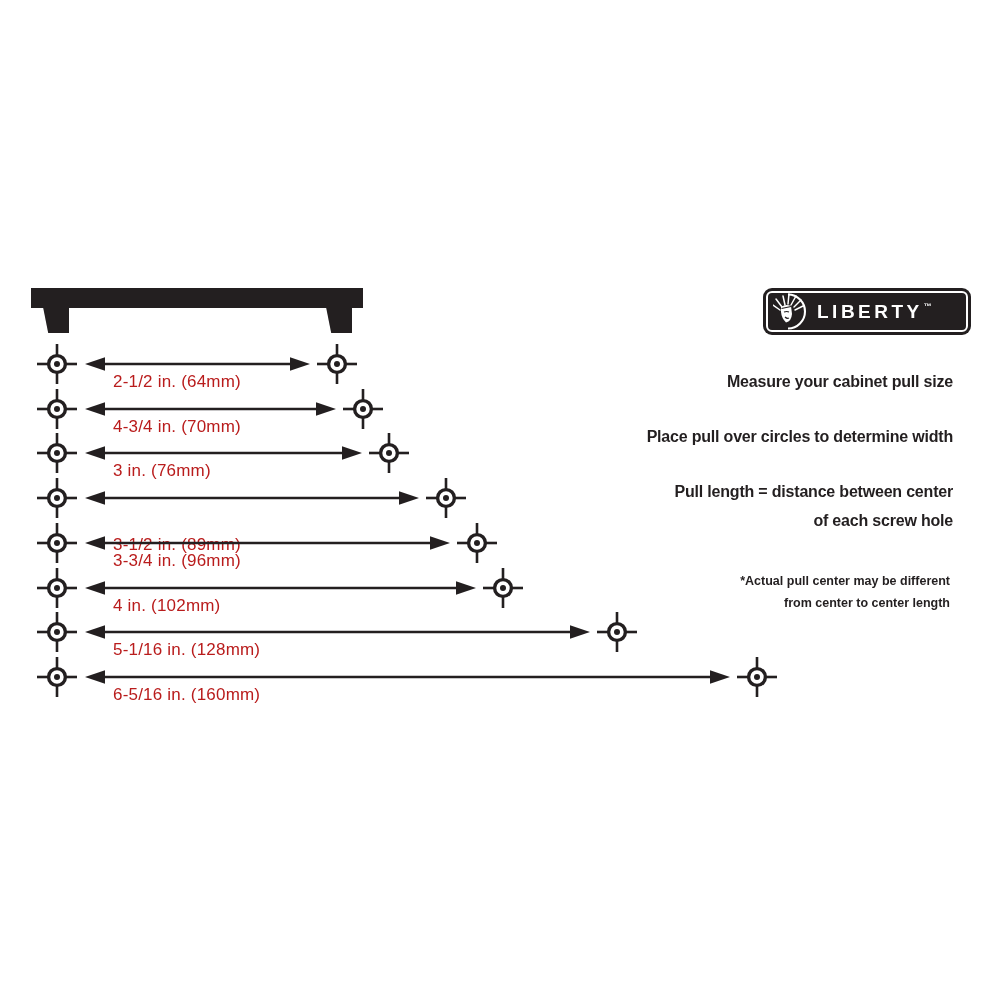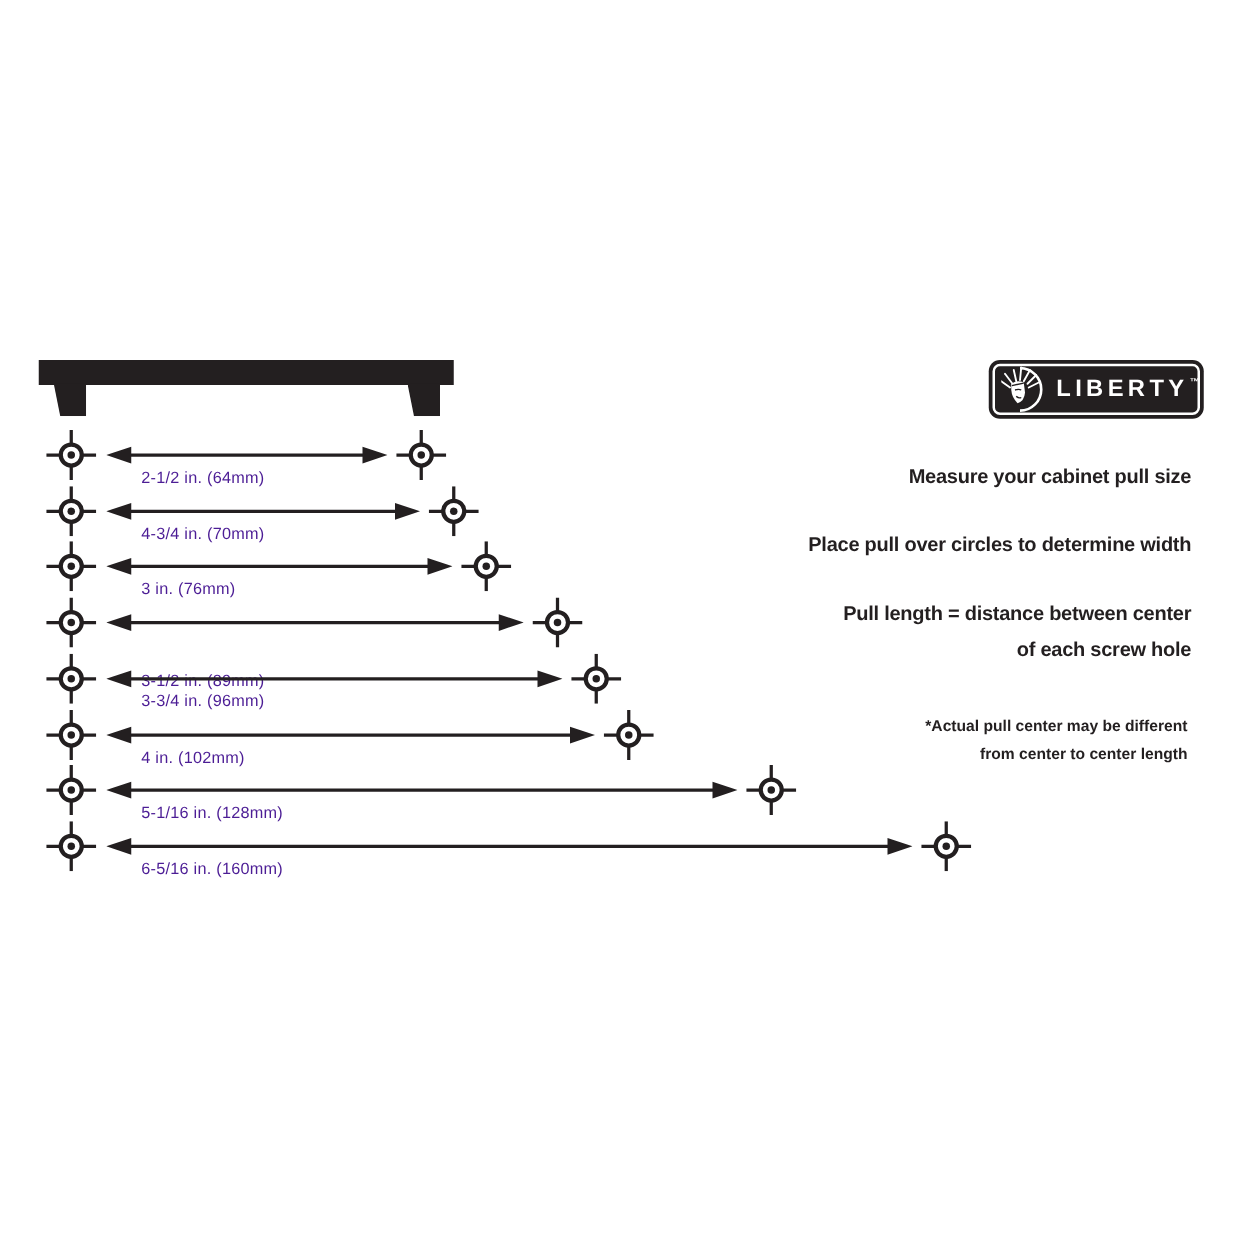--- a/index.html
+++ b/index.html
@@ -15,26 +15,26 @@
   .pull-bar{left:31px;top:288px;width:332px;height:20px;}
   .pull-leg{top:307px;width:26px;height:26px;
     clip-path:polygon(0% 0%,100% 0%,100% 100%,20% 100%);}
   .pull-leg-left{left:43px;}
   .pull-leg-right{left:326px;}
   
   .row{position:absolute;inset:0;pointer-events:none;}
   .regmark{position:absolute;width:40px;height:40px;}
   .arrow{position:absolute;}
   .mlabel{
-    position:absolute;font-size:13px;line-height:19px;
-    letter-spacing:0.2px;color:#4c1d95;white-space:nowrap;
+    position:absolute;font-size:17px;line-height:19px;
+    letter-spacing:0.2px;color:#b91c1c;white-space:nowrap;
   }
   
   .logo{
-    position:absolute;left:791px;top:288px;width:172px;height:47px;
+    position:absolute;left:763px;top:288px;width:208px;height:47px;
     background:#231f20;border-radius:9px;
   }
   .logo-inner{
     position:absolute;inset:3px;border:2px solid #ffffff;border-radius:6px;
     display:flex;align-items:center;
   }
   .statue{margin-left:5px;flex:0 0 auto;}
   .brand{
     color:#ffffff;font-weight:700;font-size:19px;letter-spacing:3.5px;
     margin-left:2px;white-space:nowrap;line-height:1;

